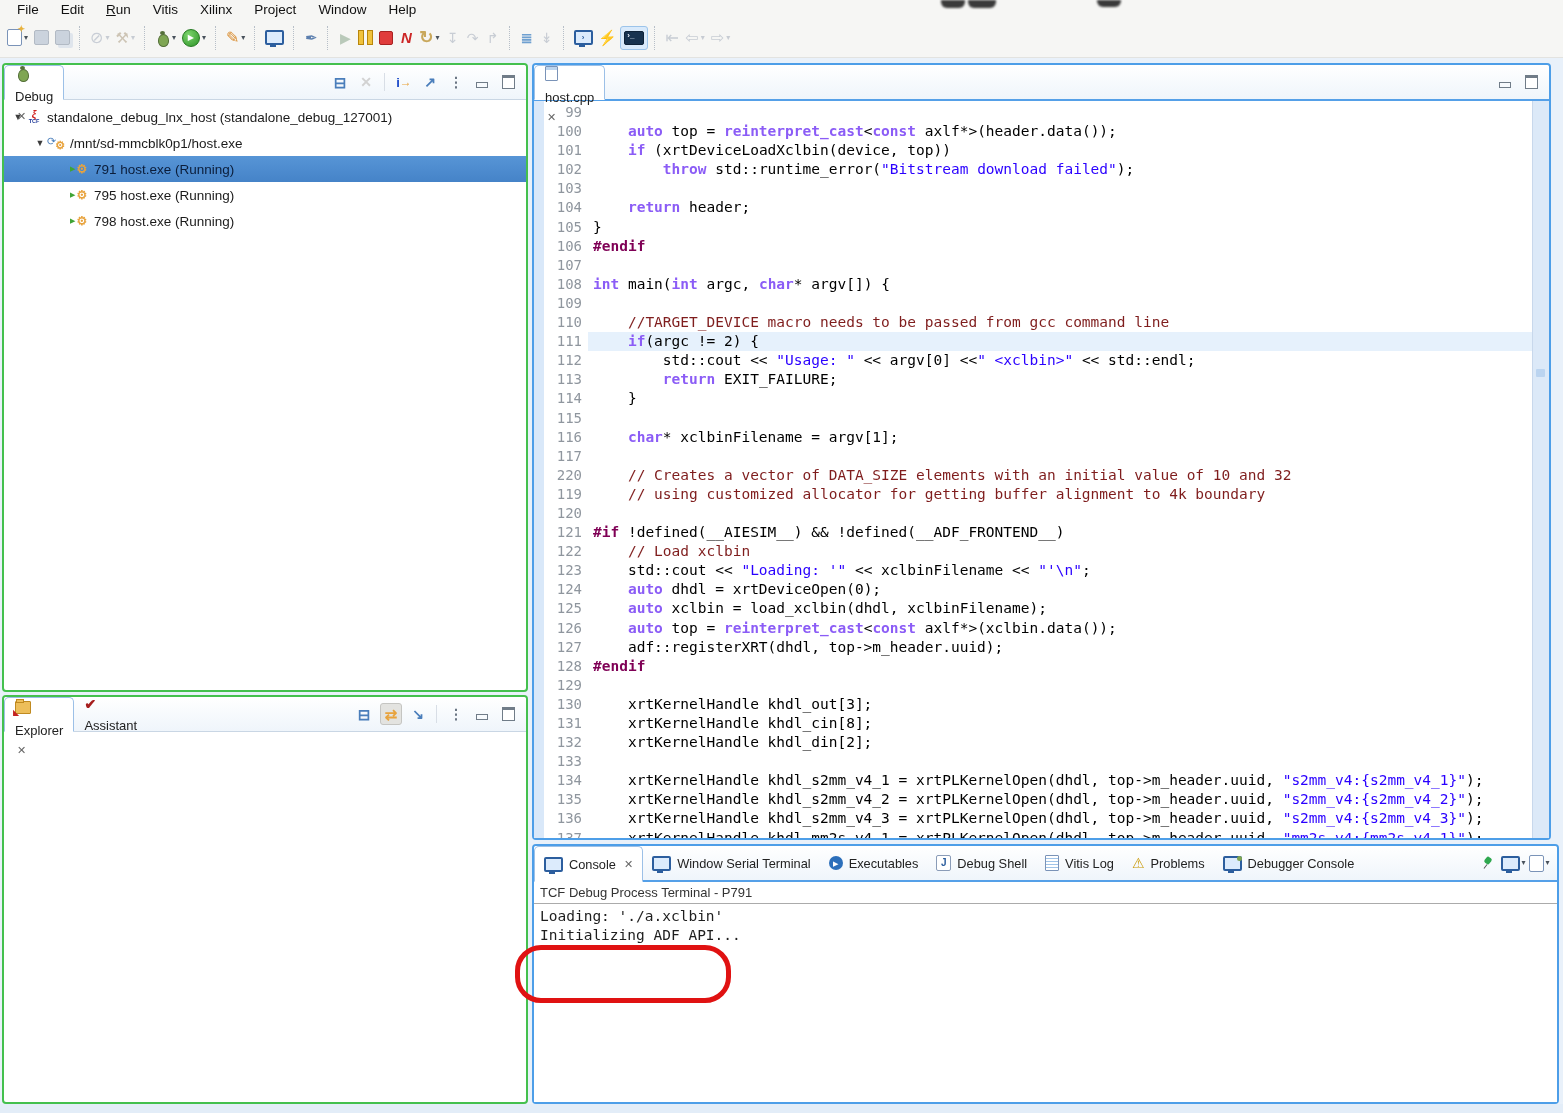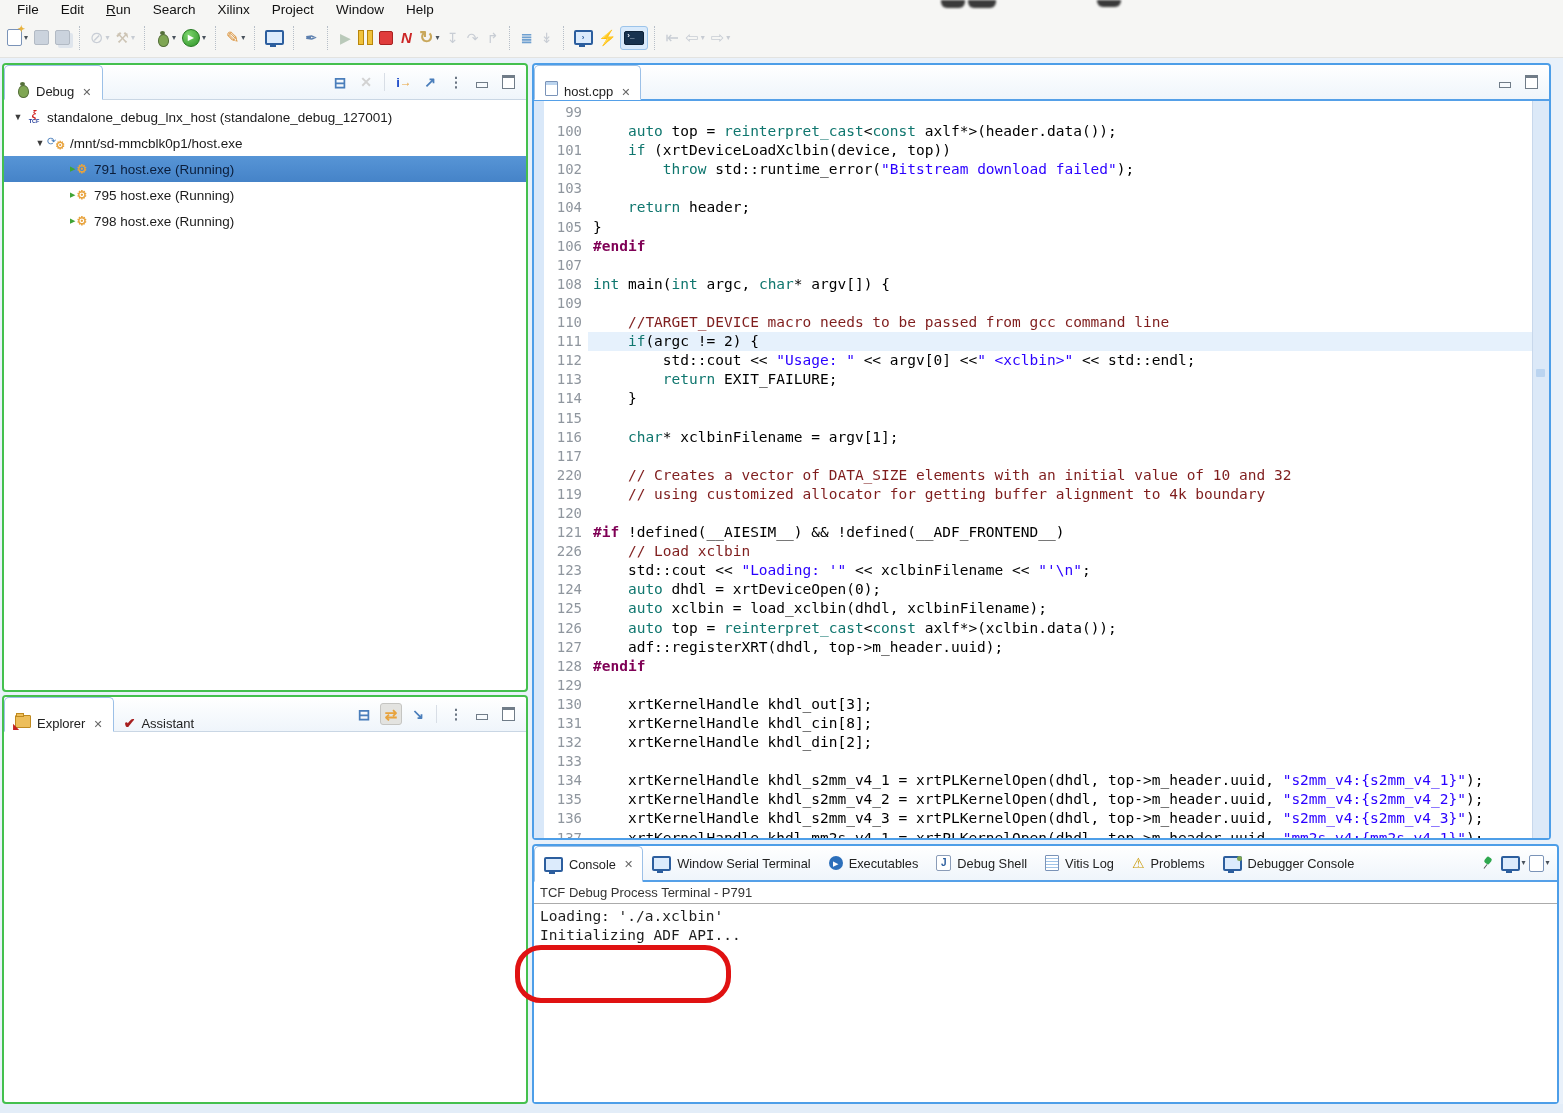--- a/index.html
+++ b/index.html
@@ -70,42 +70,42 @@
   .panel{position:absolute;background:#FFF;box-sizing:border-box;border-radius:4px;}
   .panel.green{border:2px solid #44C04E;}
   .panel.blue{border:2px solid #4D9EE8;}
   #debug-panel{left:2px;top:63px;width:526px;height:629px;}
   #explorer-panel{left:2px;top:695px;width:526px;height:409px;}
   #editor-panel{left:532px;top:63px;width:1019px;height:777px;}
   #console-panel{left:532px;top:844px;width:1027px;height:260px;}
   .phead{height:34px;display:flex;align-items:stretch;background:linear-gradient(#FFFFFF,#EFF5FB);
          border-bottom:1px solid #C9D6E4;border-radius:3px 3px 0 0;}
   .phead.accent{border-bottom:2px solid #55A0E8;}
-  .ptab{display:flex;align-items:flex-end;gap:6px;padding:0 10px;font-size:13px;color:#222;white-space:nowrap;}
+  .ptab{display:flex;align-items:flex-start;gap:6px;padding:0 10px;font-size:13px;color:#222;white-space:nowrap;flex-direction:column;}
   .ptab.active{background:#FFF;border:1px solid #9CC0E7;border-bottom:1px solid #FFF;border-radius:5px 5px 0 0;margin-bottom:-1px;}
   .closex{font-size:11px;color:#666;margin-left:2px;}
   .ptools{margin-left:auto;display:flex;align-items:center;gap:6px;padding-right:8px;}
   .vsep{width:1px;height:18px;border-left:1px solid #D8DEE6;margin:0 2px;}
   .vbtn{display:inline-flex;align-items:center;justify-content:center;width:20px;height:20px;}
   
   #debug-tree{padding-top:4px;font-size:13.5px;color:#1B1B1B;}
   .trow{height:26px;display:flex;align-items:center;white-space:nowrap;}
   .trow .arrow{width:12px;font-size:9px;color:#3C3C3C;text-align:center;margin-right:2px;}
   .trow .tic{margin-right:5px;display:inline-flex;}
   .trow.selected{background:linear-gradient(#5795D6,#4583C8);color:#0B1D3A;}
   
   #editor-body{position:absolute;left:0px;top:36px;right:0px;bottom:0px;overflow:hidden;display:flex;}
   #anno-strip{width:10px;background:#D9E8F9;flex:none;}
   #gutter{width:44px;flex:none;text-align:right;padding:2px 6px 0 0;box-sizing:border-box;
           font-family:"DejaVu Sans Mono",monospace;font-size:14px;color:#8F969E;line-height:19.1px;}
   #code{flex:1;padding-top:2px;font-family:"DejaVu Sans Mono",monospace;font-size:14.5px;line-height:19.1px;
         white-space:pre;overflow:hidden;position:relative;}
   .cl{height:19.1px;padding-left:5px;}
   .cl.hl{background:#E6F1FC;}
-  .k{color:#0f766e;font-weight:normal;margin-top:20px;}
+  .k{color:#8b5cf6;font-weight:bold;margin-top:20px;}
   .d{color:#7F0055;font-weight:bold;}
   .s{color:#2A00FF;}
   .c{color:#7f1d1d;}
   .p{color:#000;}
   #ruler{width:16px;flex:none;background:#DCE9F8;border-left:1px solid #C8D8EC;position:relative;}
   .rmark{position:absolute;left:3px;width:9px;height:8px;background:#BBD4F0;border-radius:1px;}
   
   .ctab{display:flex;align-items:center;gap:6px;padding:0 9px;font-size:12.8px;color:#222;white-space:nowrap;}
   .ctab.active{background:#FFF;border:1px solid #9CC0E7;border-bottom:1px solid #FFF;border-radius:5px 5px 0 0;margin-bottom:-2px;}
   #console-body{position:absolute;left:0;top:36px;right:0;bottom:0;background:#FFF;overflow:hidden;}
@@ -117,21 +117,21 @@
   .smudge{position:absolute;top:0;background:#3A3A3A;border-radius:0 0 6px 6px;filter:blur(1px);z-index:5;}
   #statusbar{position:absolute;left:0;top:1104px;width:100%;height:9px;background:#E3EDF8;}
 </style>
 </head>
 <body>
 
 <div id="menubar">
     <div class="mitem">File</div>
     <div class="mitem">Edit</div>
     <div class="mitem run"><u>R</u>un</div>
-    <div class="mitem">Search</div>
+    <div class="mitem">Vitis</div>
     <div class="mitem">Xilinx</div>
     <div class="mitem">Project</div>
     <div class="mitem">Window</div>
     <div class="mitem">Help</div>
   </div>
 <div id="toolbar">
     <div class="tgroup">
       <span class="tbtn">
         <span class="g">
           <span class="x-new">
@@ -502,21 +502,21 @@
         <div>112</div>
         <div>113</div>
         <div>114</div>
         <div>115</div>
         <div>116</div>
         <div>117</div>
         <div>220</div>
         <div>119</div>
         <div>120</div>
         <div>121</div>
-        <div>226</div>
+        <div>122</div>
         <div>123</div>
         <div>124</div>
         <div>125</div>
         <div>126</div>
         <div>127</div>
         <div>128</div>
         <div>129</div>
         <div>130</div>
         <div>131</div>
         <div>132</div>

